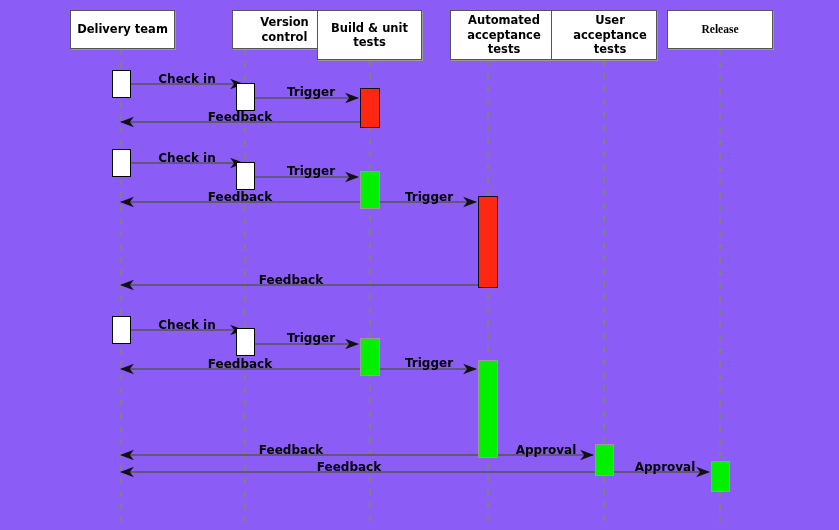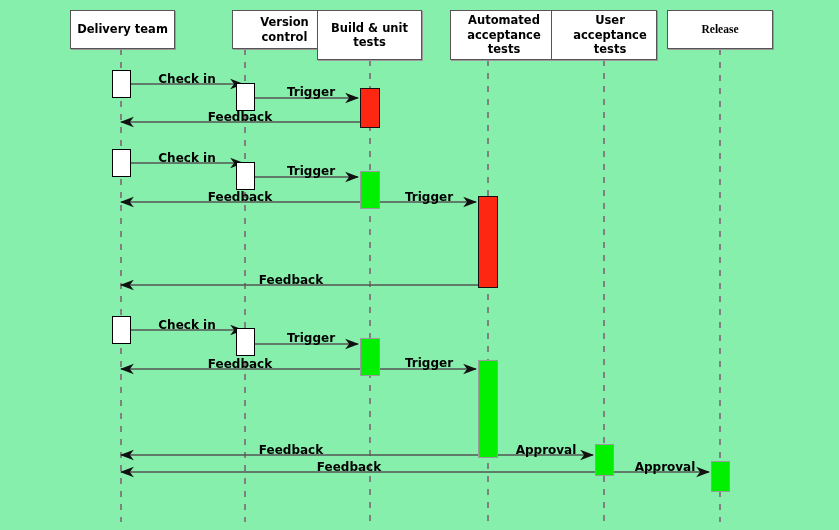--- a/index.html
+++ b/index.html
@@ -4,21 +4,21 @@
 <style>
   html, body {
     margin: 0;
     padding: 0;
     background: #ffffff;
   }
   #diagram-root {
     position: relative;
     width: 839px;
     height: 530px;
-    background: #86efac;
+    background: #8b5cf6;
     font-family: "DejaVu Sans", sans-serif;
     overflow: hidden;
   }
   .svg-layer {
     position: absolute;
     left: 0;
     top: 0;
     width: 839px;
     height: 530px;
   }

